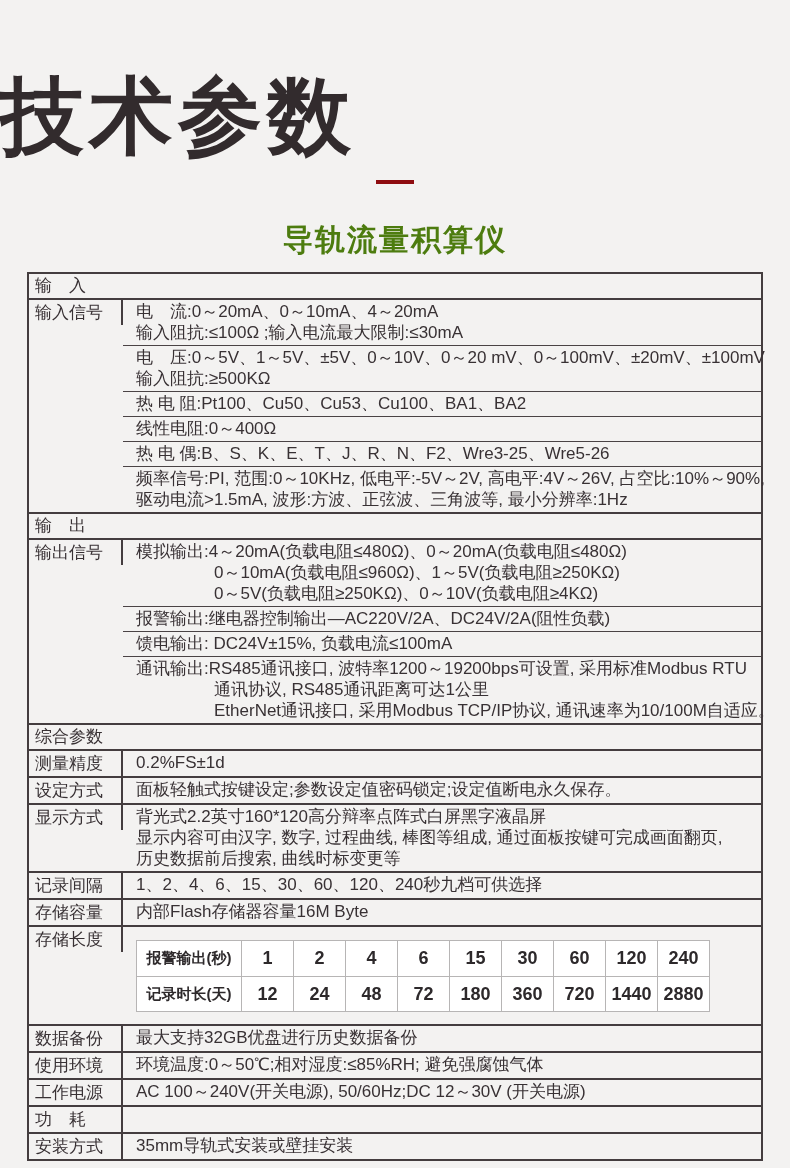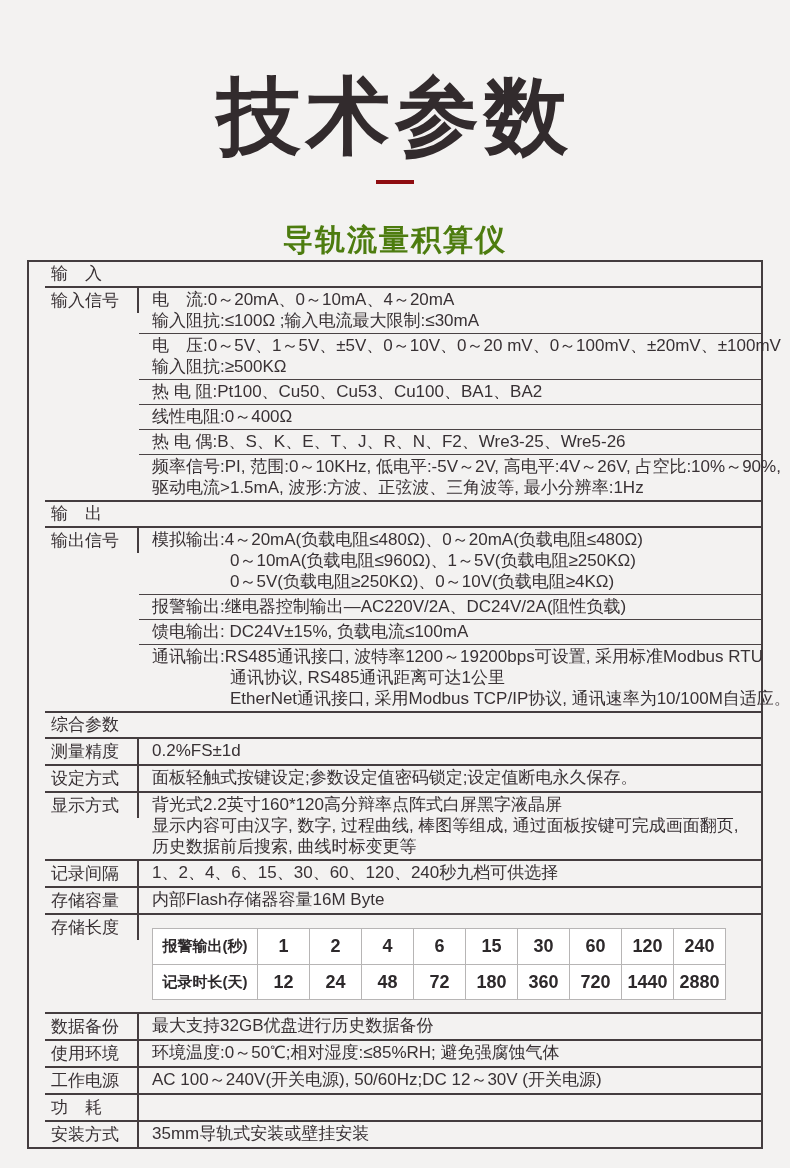--- a/index.html
+++ b/index.html
@@ -15,21 +15,20 @@
   body{
     width:790px;height:1168px;
     background:var(--bg);
     color:var(--ink);
     font-family:"Liberation Sans", sans-serif;
   }
   .page{position:relative;width:790px;height:1168px;overflow:hidden;}
 
   .title{
     margin:74px 0 0;
-    text-align:center;
     font-size:84px;
     line-height:1;
     font-weight:900;
     letter-spacing:5px;
     color:#322b2d;
   }
   .accent-dash{
     width:38px;height:4px;
     background:var(--accent);
     margin:22px auto 0;
@@ -38,27 +37,26 @@
     margin:40px 0 0;
     text-align:center;
     font-size:30px;
     line-height:32px;
     font-weight:800;
     letter-spacing:2px;
     color:#4d7c0f;
   }
 
   .spec-table{
-    margin:4px 27px 0;
+    margin:16px 27px 0;
     border:2px solid var(--line);
     font-size:17px;
     font-weight:500;
     color:var(--ink);
     background:var(--bg);
-    padding-left:16px;
   }
   .row{border-top:2px solid var(--line);}
   .row:first-child{border-top:0;}
   .section{
     padding:1px 6px 2px;
     line-height:21px;
   }
   .pair{display:flex;align-items:flex-start;}
   .cell-label{
     flex:0 0 94px;

